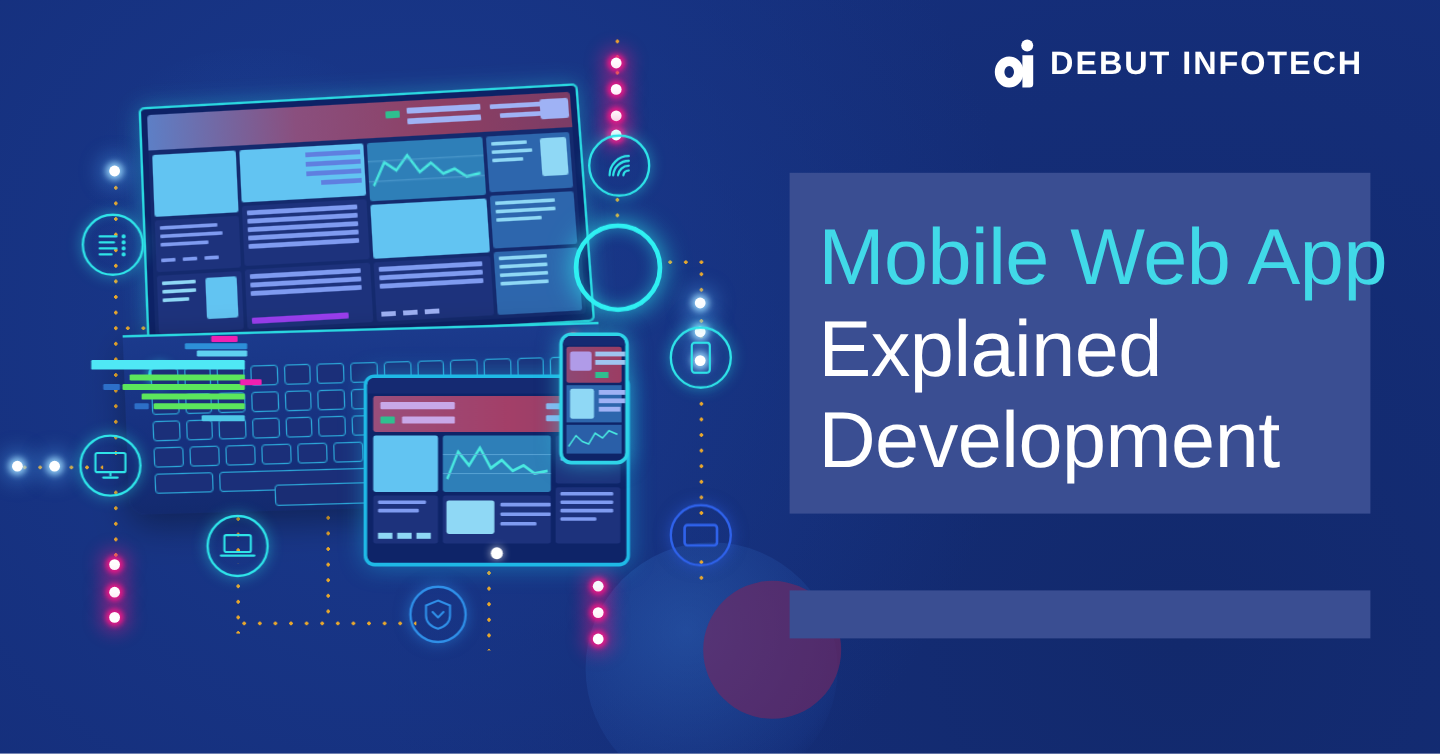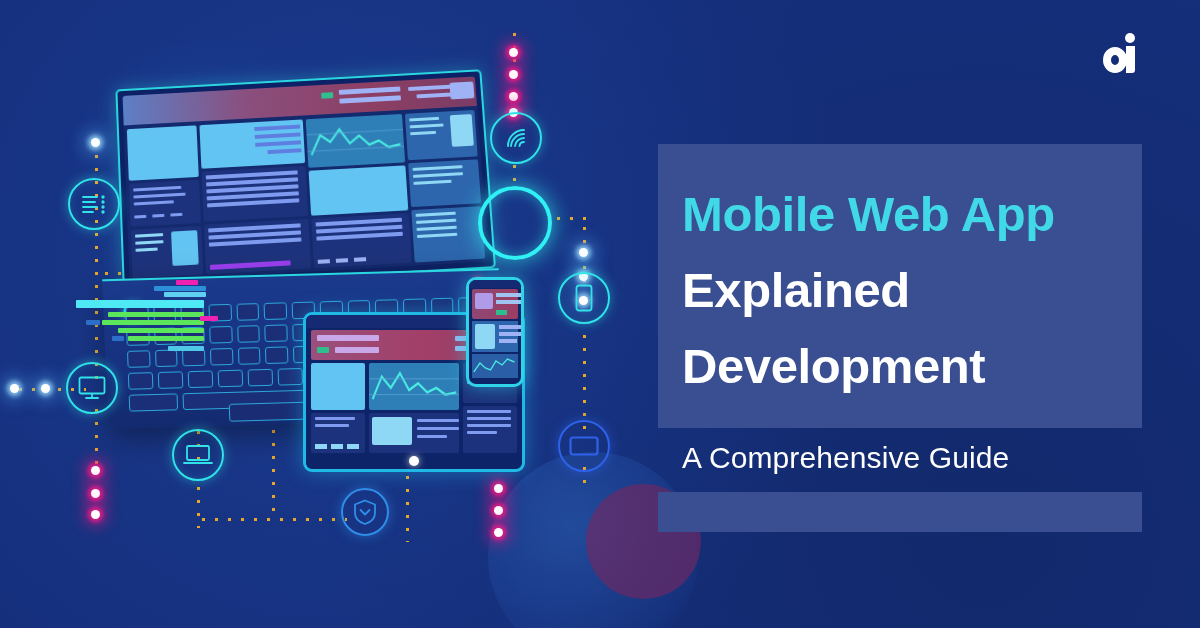--- a/index.html
+++ b/index.html
@@ -25,21 +25,21 @@
   .blob-glow-tl{ left:60px; top:40px; width:300px; height:260px;
     background:radial-gradient(circle, rgba(40,110,200,.18), rgba(40,110,200,0) 70%); }
 
   
   .panel{ position:absolute; background:#3a4e92; }
   #panel-top{ left:658px; top:144px; width:484px; height:284px; }
   #panel-bottom{ left:658px; top:492px; width:484px; height:40px; }
 
   .headline{
     position:absolute; left:682px; top:176px; width:470px;
-    font-size:49px; line-height:76px; font-weight:700; color:#ffffff;
+    font-size:66px; line-height:76px; font-weight:400; color:#ffffff;
     letter-spacing:-.4px; white-space:nowrap;
   }
   .headline .l{ display:block; }
   .headline .accent{ color:#41d9e8; }
 
   .subtitle{
     position:absolute; left:682px; top:441px;
     font-size:30px; font-weight:400; color:#ffffff; letter-spacing:.1px;
     white-space:nowrap;
   }
@@ -518,23 +518,23 @@
 
   <div class="panel" id="panel-top"></div>
   <div class="panel" id="panel-bottom"></div>
 
   <div class="headline">
     <span class="l accent">Mobile Web App</span>
     <span class="l">Explained</span>
     <span class="l">Development</span>
   </div>
 
-  <div class="subtitle">A Comprehensive Guide</div>
 
   <div class="logo">
     <div class="logo-mark">
       <div class="dot"></div>
         <div class="stem"></div>
         <div class="bowl"></div>
     </div>
+    <div class="logo-text">DEBUT INFOTECH</div>
   </div>
 
 </div>
 
 </body></html>

